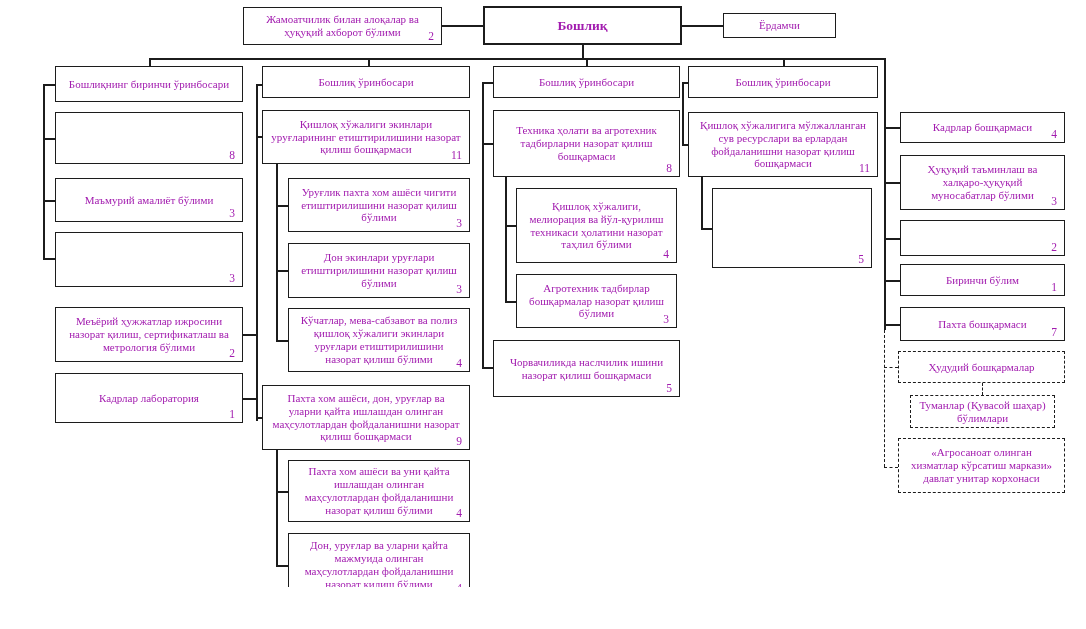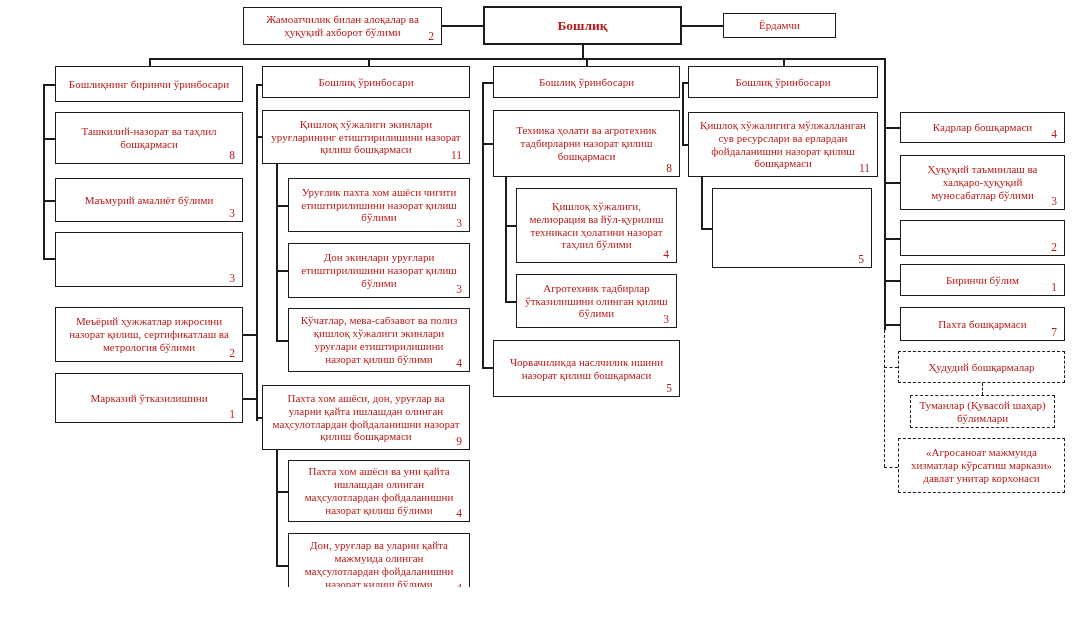--- a/index.html
+++ b/index.html
@@ -1,17 +1,17 @@
 <!DOCTYPE html>
 <html><head>
 <meta charset="utf-8">
 <style>
   html,body{margin:0;padding:0;background:#ffffff;}
   #canvas{position:relative;width:1086px;height:587px;background:#fff;
-          font-family:"Liberation Serif","DejaVu Serif",serif;color:#b91c1c;overflow:hidden;}
+          font-family:"Liberation Serif","DejaVu Serif",serif;color:#a21caf;overflow:hidden;}
   .bx{position:absolute;background:#fff;border:1.5px solid #1c1c1c;box-sizing:border-box;
       display:flex;align-items:center;justify-content:center;text-align:center;
       font-size:11px;line-height:1.18;padding:2px 8px;}
   .bx .lbl{display:block;width:100%;}
   .bx .num{position:absolute;right:7px;bottom:0px;font-size:11.5px;}
   .bx.dashed{border-style:dashed;}
   .bx.chief{border-width:2px;font-weight:bold;font-size:13.5px;}
   .hl{position:absolute;height:1.5px;background:#1c1c1c;}
   .vl{position:absolute;width:1.5px;background:#1c1c1c;}
   .dhl{position:absolute;height:0;border-top:1.5px dashed #1c1c1c;}
@@ -40,36 +40,35 @@
   <div class="vl" style="left:149px;top:58px;height:9px"></div>
   <div class="vl" style="left:368px;top:58px;height:9px"></div>
   <div class="vl" style="left:586px;top:58px;height:9px"></div>
   <div class="vl" style="left:783px;top:58px;height:9px"></div>
   <div class="vl" style="left:884px;top:58px;height:272px"></div>
 
   <div class="bx" style="left:55px;top:66px;width:188px;height:36px">
     <span class="lbl">Бошлиқнинг биринчи ўринбосари</span>
   </div>
   <div class="bx" style="left:55px;top:112px;width:188px;height:52px">
-    <span class="lbl">Ташкилий-назорат ва таҳлил бошқармаси</span>
     <span class="num">8</span>
   </div>
   <div class="bx" style="left:55px;top:178px;width:188px;height:44px">
     <span class="lbl">Маъмурий амалиёт бўлими</span>
     <span class="num">3</span>
   </div>
   <div class="bx" style="left:55px;top:232px;width:188px;height:55px">
     <span class="num">3</span>
   </div>
   <div class="bx" style="left:55px;top:307px;width:188px;height:55px">
     <span class="lbl">Меъёрий ҳужжатлар ижросини назорат қилиш, сертификатлаш ва метрология бўлими</span>
     <span class="num">2</span>
   </div>
   <div class="bx" style="left:55px;top:373px;width:188px;height:50px">
-    <span class="lbl">Марказий ўтказилишини</span>
+    <span class="lbl">Кадрлар лаборатория</span>
     <span class="num">1</span>
   </div>
 
   <div class="vl" style="left:43px;top:84px;height:175px"></div>
   <div class="hl" style="left:43px;top:84px;width:12px"></div>
   <div class="hl" style="left:43px;top:138px;width:12px"></div>
   <div class="hl" style="left:43px;top:200px;width:12px"></div>
   <div class="hl" style="left:43px;top:258px;width:12px"></div>
 
   <div class="vl" style="left:256px;top:84px;height:337px"></div>
@@ -124,21 +123,21 @@
   </div>
   <div class="bx" style="left:493px;top:110px;width:187px;height:67px">
     <span class="lbl">Техника ҳолати ва агротехник тадбирларни назорат қилиш бошқармаси</span>
     <span class="num">8</span>
   </div>
   <div class="bx" style="left:516px;top:188px;width:161px;height:75px">
     <span class="lbl">Қишлоқ хўжалиги, мелиорация ва йўл-қурилиш техникаси ҳолатини назорат таҳлил бўлими</span>
     <span class="num">4</span>
   </div>
   <div class="bx" style="left:516px;top:274px;width:161px;height:54px">
-    <span class="lbl">Агротехник тадбирлар ўтказилишини олинган қилиш бўлими</span>
+    <span class="lbl">Агротехник тадбирлар бошқармалар назорат қилиш бўлими</span>
     <span class="num">3</span>
   </div>
   <div class="bx" style="left:493px;top:340px;width:187px;height:57px">
     <span class="lbl">Чорвачиликда наслчилик ишини назорат қилиш бошқармаси</span>
     <span class="num">5</span>
   </div>
 
   <div class="vl" style="left:482px;top:82px;height:286px"></div>
   <div class="hl" style="left:482px;top:82px;width:11px"></div>
   <div class="hl" style="left:482px;top:143px;width:11px"></div>
@@ -183,21 +182,21 @@
     <span class="lbl">Пахта бошқармаси</span>
     <span class="num">7</span>
   </div>
   <div class="bx dashed" style="left:910px;top:395px;width:145px;height:33px">
     <span class="lbl">Туманлар (Қувасой шаҳар) бўлимлари</span>
   </div>
   <div class="bx dashed" style="left:898px;top:351px;width:167px;height:32px">
     <span class="lbl">Ҳудудий бошқармалар</span>
   </div>
   <div class="bx dashed" style="left:898px;top:438px;width:167px;height:55px">
-    <span class="lbl">«Агросаноат мажмуида хизматлар кўрсатиш маркази» давлат унитар корхонаси</span>
+    <span class="lbl">«Агросаноат олинган хизматлар кўрсатиш маркази» давлат унитар корхонаси</span>
   </div>
 
   <div class="hl" style="left:884px;top:127px;width:16px"></div>
   <div class="hl" style="left:884px;top:182px;width:16px"></div>
   <div class="hl" style="left:884px;top:238px;width:16px"></div>
   <div class="hl" style="left:884px;top:280px;width:16px"></div>
   <div class="hl" style="left:884px;top:324px;width:16px"></div>
   <div class="dvl" style="left:884px;top:330px;height:137px"></div>
   <div class="dhl" style="left:884px;top:367px;width:14px"></div>
   <div class="dhl" style="left:884px;top:467px;width:14px"></div>

